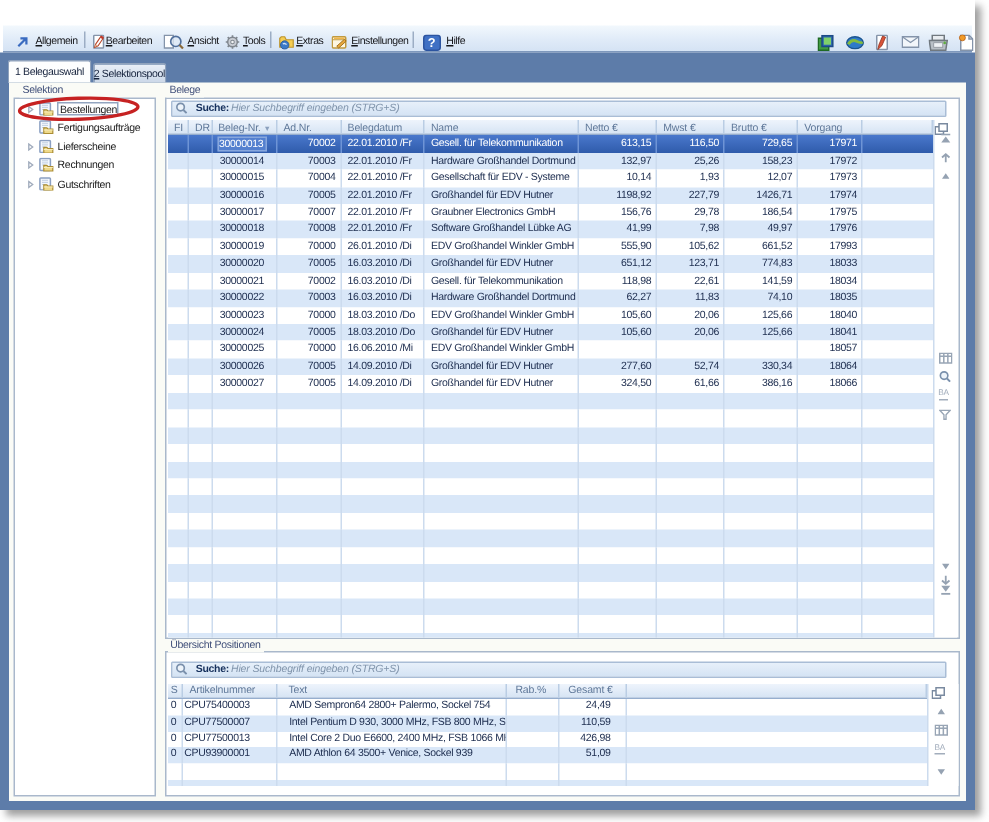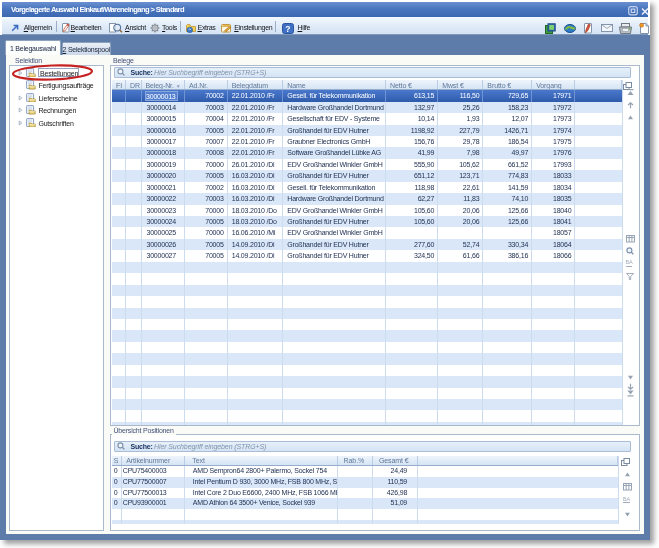--- a/index.html
+++ b/index.html
@@ -19,30 +19,20 @@
 .txt{padding-left:4px}
 .row2{display:flex;height:10.8px;background:#fff}
 .row2.lb{background:#d9e7f8}
 .c2{font-size:7px;color:#1c2c4e;line-height:10.8px;border-right:1px solid #ccdbee;overflow:hidden;white-space:nowrap;letter-spacing:-0.2px}
 .mi{position:absolute;font-size:7px;letter-spacing:-0.3px;color:#15161a;line-height:11px;white-space:nowrap}
 .mi u{text-decoration-thickness:0.8px}
 .sep{position:absolute;width:1px;background:#9cadc4;top:4px;height:11px}
 .tree{position:absolute;font-size:7px;letter-spacing:-0.2px;color:#1a1a1a;line-height:9px;white-space:nowrap}
 </style></head><body>
 <div class="a" style="left:0;top:0;width:650px;height:540px;background:#fff;box-shadow:4px 4px 5px rgba(95,95,95,0.6)">
-<div class="a" style="left:2px;top:2px;width:646px;height:15px;background:linear-gradient(to bottom,#6a90d0 0%,#4a75bf 45%,#3c68b2 100%)">
-<div class="a" style="left:9px;top:0;height:15px;line-height:15.5px;font-size:7.6px;font-weight:bold;color:#fff;letter-spacing:-0.6px">Vorgelagerte Auswahl Einkauf/Wareneingang &gt; Standard</div>
-<svg style="position:absolute;left:626px;top:4px" width="10" height="9.5" viewBox="0 0 10 9.5">
-        <rect x="0.7" y="0.7" width="8.6" height="8.1" rx="2" fill="none" stroke="#c3d2ec" stroke-width="1.2"></rect>
-        <rect x="3.2" y="3.1" width="3.6" height="3.3" fill="none" stroke="#dbe4f4" stroke-width="1"></rect>
-      </svg>
-<svg style="position:absolute;left:638.5px;top:4.5px" width="8" height="9" viewBox="0 0 8 9">
-        <path d="M1 1.4 L7 7.6 M7 1.4 L1 7.6" stroke="#e9eef9" stroke-width="1.5"></path>
-      </svg>
-</div>
 <div class="a" style="left:2px;top:17px;width:646px;height:18px;background:linear-gradient(to bottom,#f2f8fd 0%,#e0ebf8 55%,#d5e3f4 100%);border-bottom:1px solid #7e98bc">
 <svg style="position:absolute;left:9px;top:7px" width="8" height="8" viewBox="0 0 8 8">
         <path d="M1.2 6.8 L6 2 M2.6 1.6 L6.6 1.6 L6.6 5.6" fill="none" stroke="#3a6bc0" stroke-width="1.5"></path>
       </svg>
 <div class="mi" style="left:21.7px;top:4.5px"><u>A</u>llgemein</div>
 <div class="sep" style="left:53.6px"></div>
 <svg style="position:absolute;left:58.5px;top:5.5px" width="9" height="10" viewBox="0 0 9 10">
         <rect x="1.5" y="0.5" width="6.5" height="8.5" rx="0.5" fill="#fff" stroke="#8494aa"></rect>
         <path d="M2 8.6 L2.8 6.4 L6.2 1.4 L7.8 2.5 L4.4 7.5 Z" fill="#fff" stroke="#b8452a" stroke-width="0.7"></path>
         <path d="M6.2 1.4 L7.8 2.5" stroke="#c0392b" stroke-width="1.6"></path>

